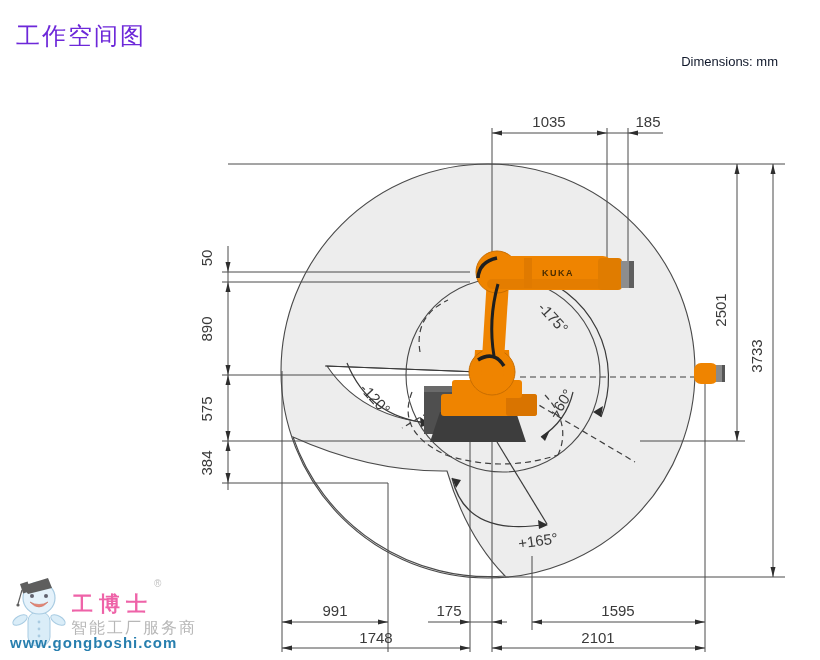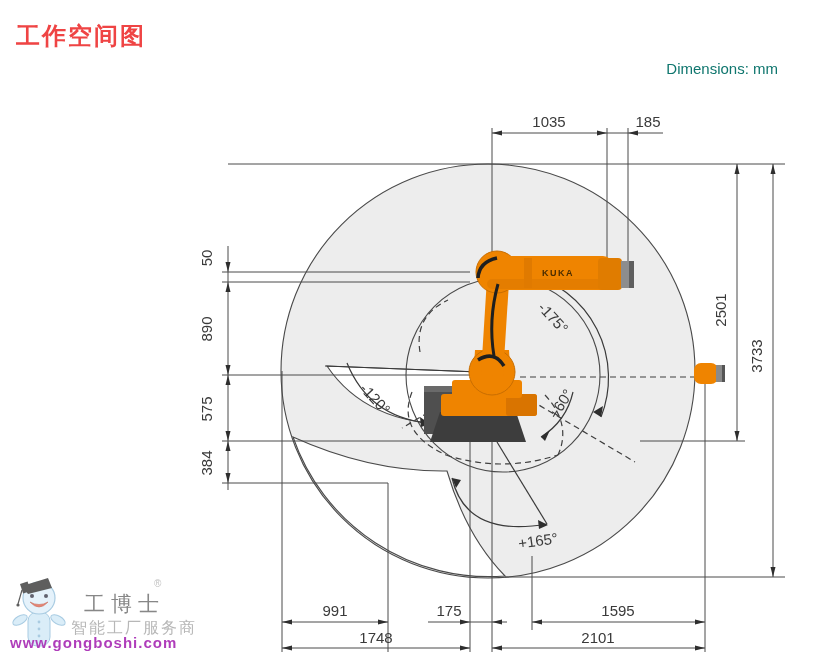--- a/index.html
+++ b/index.html
@@ -1,30 +1,30 @@
 <!DOCTYPE html>
 <html><head>
 <meta charset="utf-8">
 <style>
   html,body{margin:0;padding:0;background:#ffffff;}
   body{width:820px;height:660px;position:relative;overflow:hidden;
        font-family:"Liberation Sans","DejaVu Sans",sans-serif;}
-  .page-title{position:absolute;left:16px;top:20px;font-size:24px;font-weight:bold;color:#ef4444;letter-spacing:2px;}
-  .units-note{position:absolute;right:42px;top:60px;font-size:15px;color:#0f766e;}
+  .page-title{position:absolute;left:16px;top:20px;font-size:24px;font-weight:normal;color:#6d28d9;letter-spacing:2px;}
+  .units-note{position:absolute;right:42px;top:54px;font-size:13px;color:#0f172a;}
   .diagram-wrap{position:absolute;left:0;top:0;width:820px;height:660px;}
   svg text{font-family:"Liberation Sans","DejaVu Sans",sans-serif;}
   .dim{font-size:15px;fill:#3a3a3a;}
   .ang{font-size:15px;fill:#3a3a3a;}
   .kuka{font-size:9px;font-weight:bold;letter-spacing:1.5px;fill:#4a2d00;}
   .wm{position:absolute;left:8px;top:574px;width:200px;height:82px;opacity:.85;}
-  .wm-name{position:absolute;left:76px;top:16px;font-size:21px;font-weight:normal;color:#737373;
+  .wm-name{position:absolute;left:64px;top:16px;font-size:21px;font-weight:bold;color:#ec4899;
            font-family:"Liberation Serif","DejaVu Serif",serif;letter-spacing:6px;}
   .wm-reg{position:absolute;left:146px;top:4px;font-size:10px;color:#b5b5b5;}
   .wm-tag{position:absolute;left:63px;top:44px;font-size:16px;color:#ababab;letter-spacing:2px;}
-  .wm-url{position:absolute;left:2px;top:60px;font-size:15px;font-weight:bold;color:#a21caf;letter-spacing:1px;}
+  .wm-url{position:absolute;left:2px;top:60px;font-size:15px;font-weight:bold;color:#0369a1;letter-spacing:1px;}
 </style>
 </head>
 <body>
 
 <div class="page-title">工作空间图</div>
 <div class="units-note">Dimensions: mm</div>
 
 <div class="diagram-wrap">
 <svg width="820" height="660" viewBox="0 0 820 660">
 

